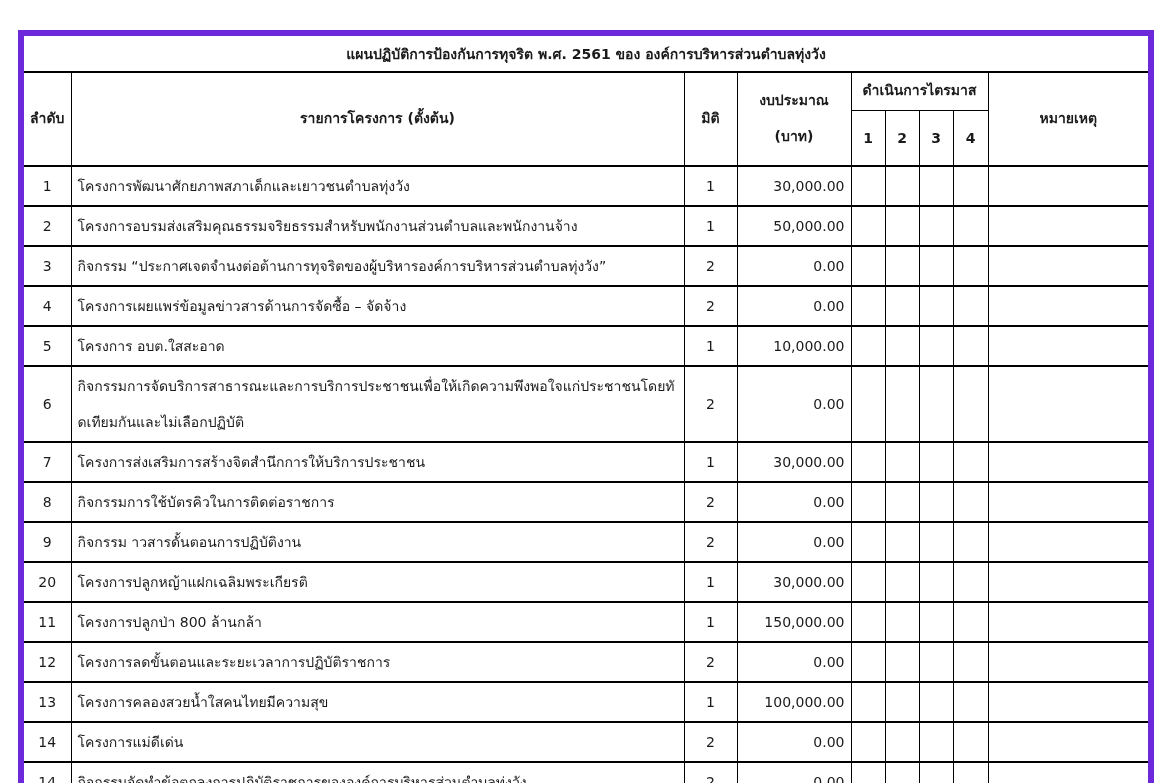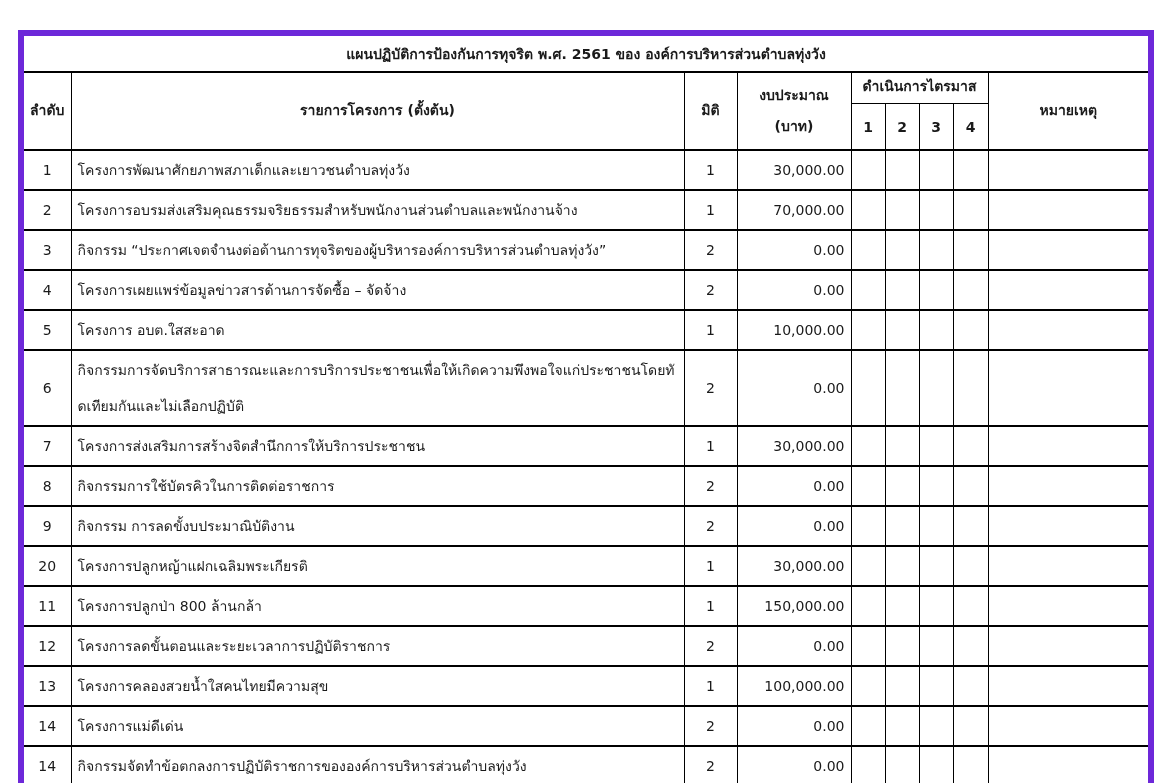--- a/index.html
+++ b/index.html
@@ -62,21 +62,21 @@
     height: 42px;
     border-top-width: 1px !important;
     text-align: center;
     font-weight: bold;
   }
   .budget-head {
     display: flex;
     flex-direction: column;
     justify-content: space-evenly;
     align-items: center;
-    height: 74px;
+    height: 90px;
   }
   
   .body-row td { height: 35px; }
   .cell-no       { text-align: center; }
   .cell-project  {
     text-align: left;
     padding-left: 7px;
     line-height: 36px;
     overflow-wrap: break-word;
     word-break: break-word;
@@ -137,21 +137,21 @@
       <td class="cell-quarter"></td>
       <td class="cell-quarter"></td>
       <td class="cell-quarter"></td>
       <td class="cell-quarter"></td>
       <td class="cell-remarks"></td>
     </tr>
     <tr class="body-row">
       <td class="cell-no">2</td>
       <td class="cell-project">โครงการอบรมส่งเสริมคุณธรรมจริยธรรมสำหรับพนักงานส่วนตำบลและพนักงานจ้าง</td>
       <td class="cell-dim">1</td>
-      <td class="cell-budget">70,000.00</td>
+      <td class="cell-budget">50,000.00</td>
       <td class="cell-quarter"></td>
       <td class="cell-quarter"></td>
       <td class="cell-quarter"></td>
       <td class="cell-quarter"></td>
       <td class="cell-remarks"></td>
     </tr>
     <tr class="body-row">
       <td class="cell-no">3</td>
       <td class="cell-project">กิจกรรม “ประกาศเจตจำนงต่อต้านการทุจริตของผู้บริหารองค์การบริหารส่วนตำบลทุ่งวัง”</td>
       <td class="cell-dim">2</td>
@@ -212,21 +212,21 @@
       <td class="cell-dim">2</td>
       <td class="cell-budget">0.00</td>
       <td class="cell-quarter"></td>
       <td class="cell-quarter"></td>
       <td class="cell-quarter"></td>
       <td class="cell-quarter"></td>
       <td class="cell-remarks"></td>
     </tr>
     <tr class="body-row">
       <td class="cell-no">9</td>
-      <td class="cell-project">กิจกรรม การลดขั้งบประมาณิบัติงาน</td>
+      <td class="cell-project">กิจกรรม าวสารดั้นตอนการปฏิบัติงาน</td>
       <td class="cell-dim">2</td>
       <td class="cell-budget">0.00</td>
       <td class="cell-quarter"></td>
       <td class="cell-quarter"></td>
       <td class="cell-quarter"></td>
       <td class="cell-quarter"></td>
       <td class="cell-remarks"></td>
     </tr>
     <tr class="body-row">
       <td class="cell-no">20</td>

